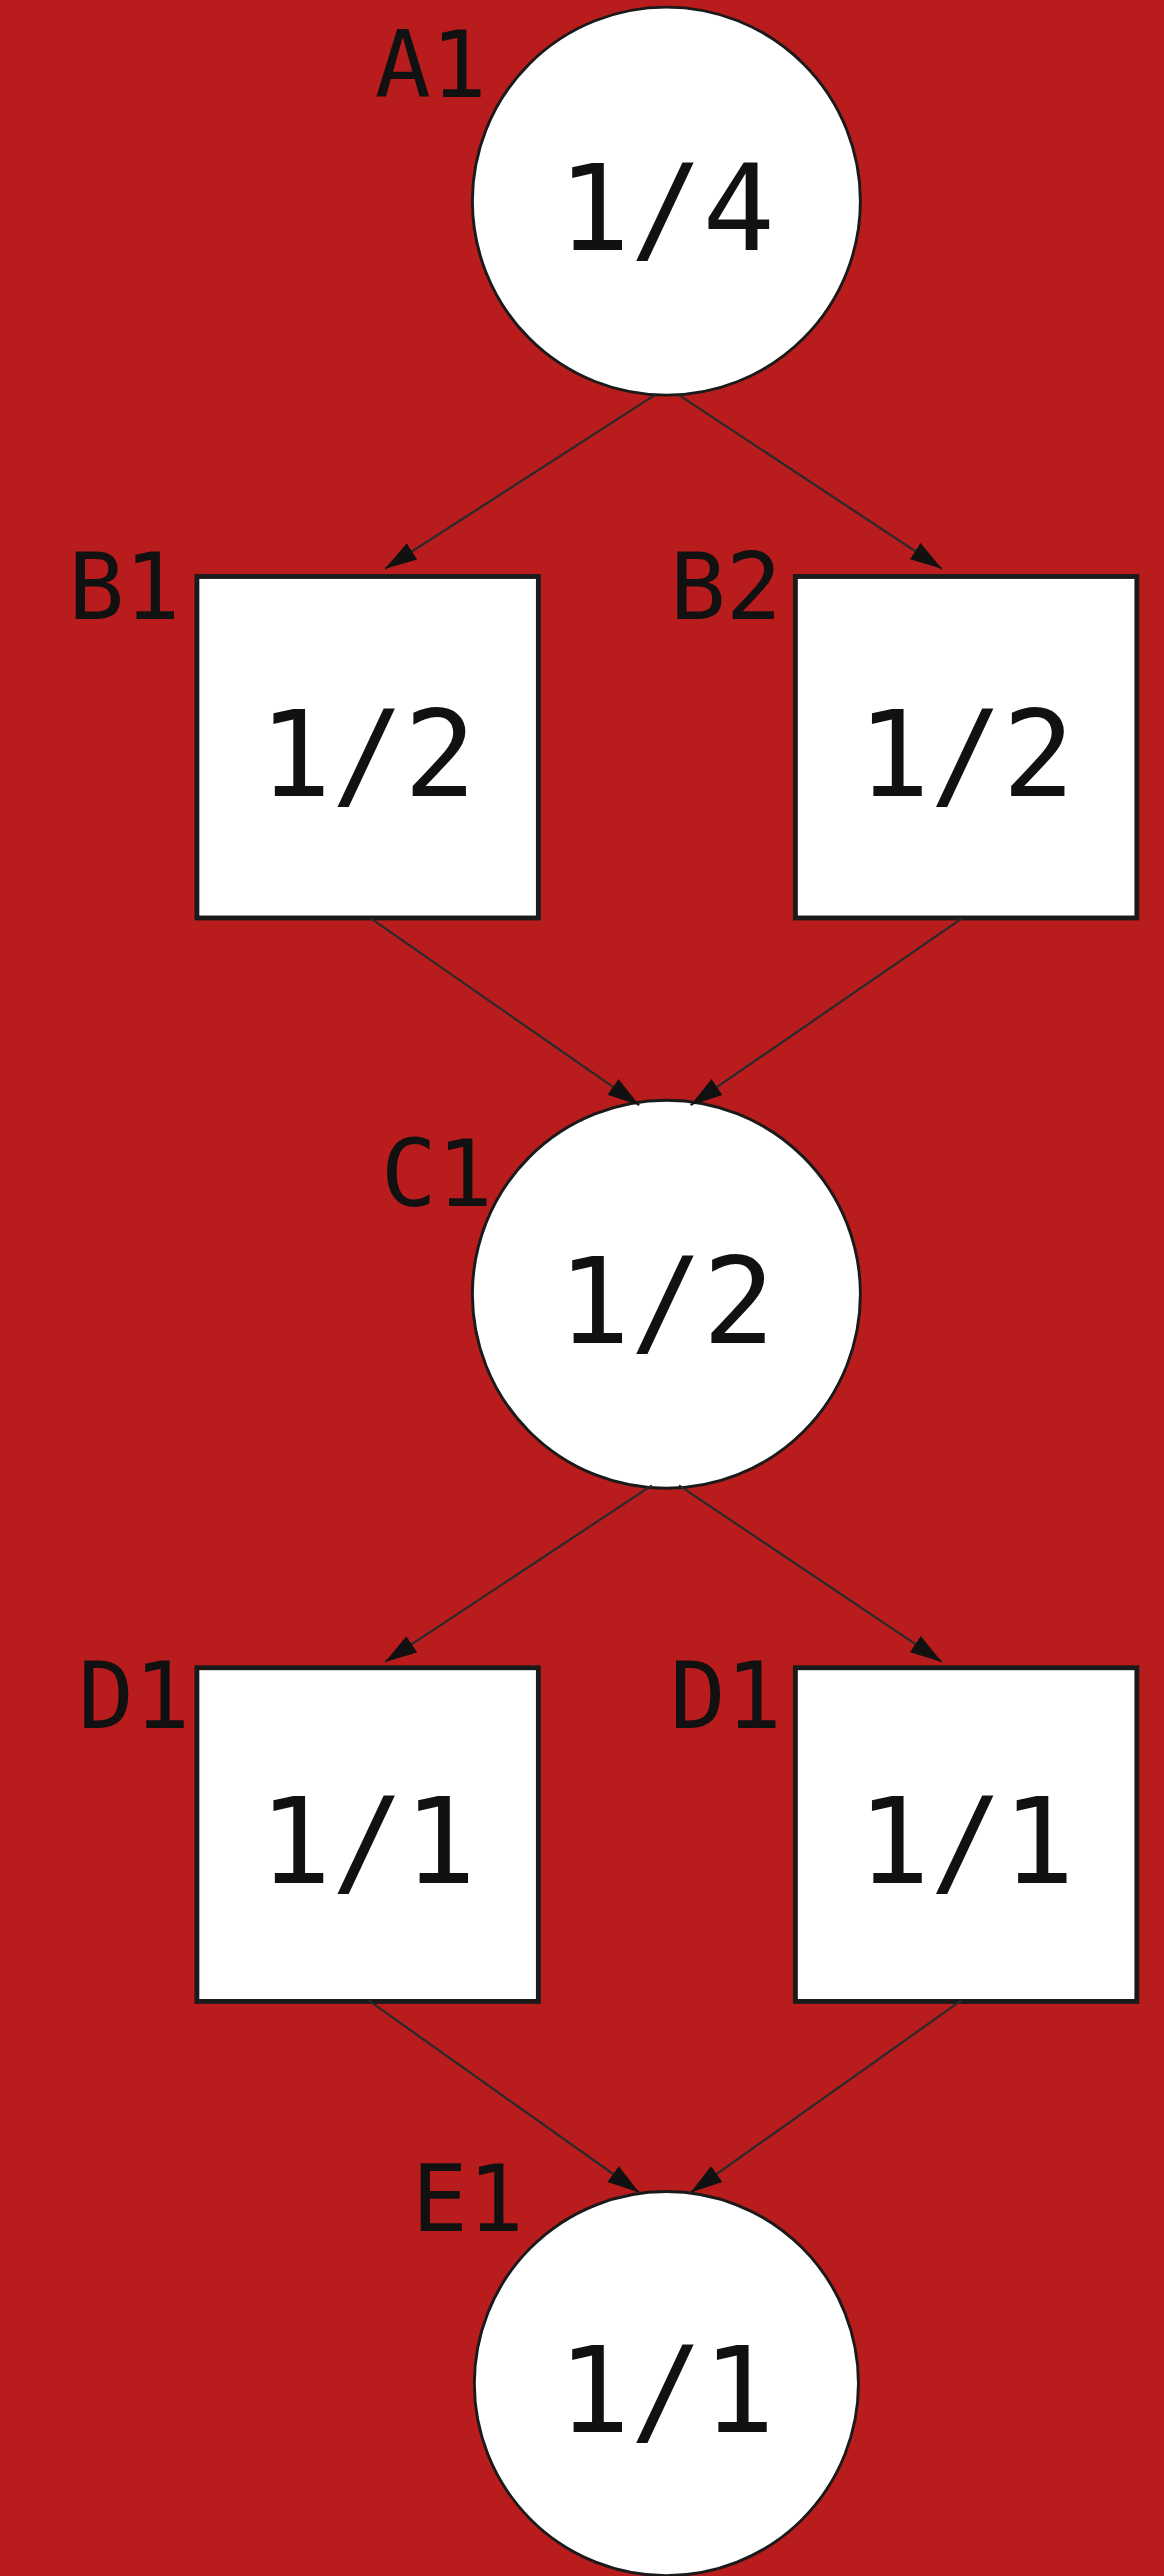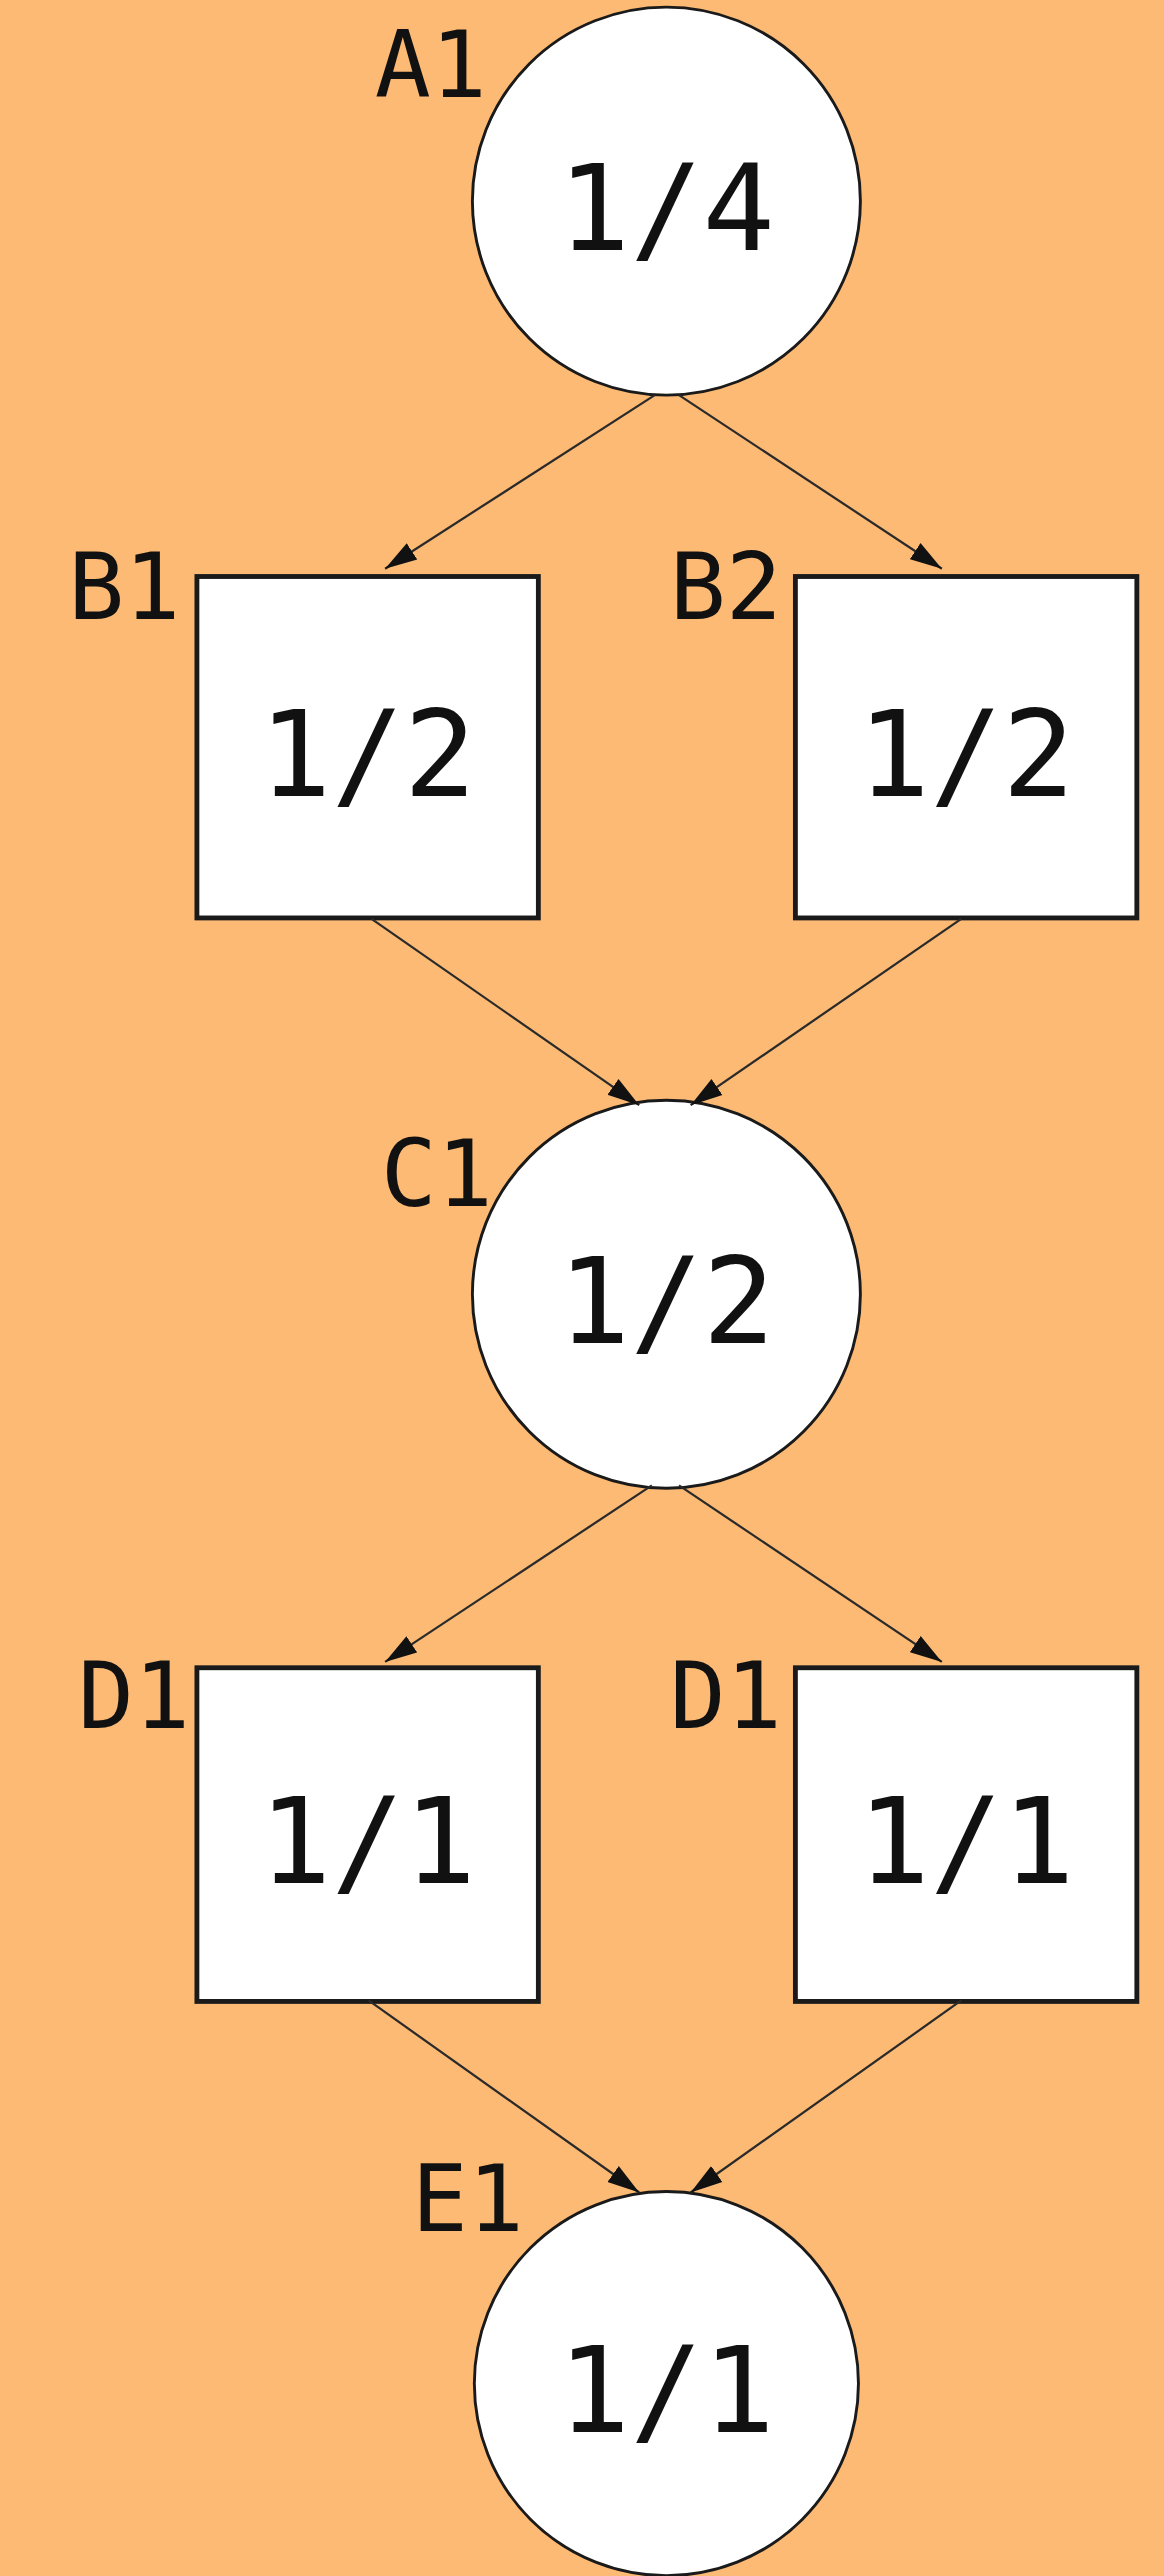--- a/index.html
+++ b/index.html
@@ -4,21 +4,21 @@
 <style>
   html, body {
     margin: 0;
     padding: 0;
     background: #ffffff;
   }
   #stage {
     position: relative;
     width: 1164px;
     height: 2576px;
-    background: #fdba74;
+    background: #b91c1c;
     overflow: hidden;
   }
   svg { display: block; }
   text {
     font-family: "DejaVu Sans Mono", "Liberation Mono", monospace;
     fill: #111111;
   }
   .node-shape {
     fill: #ffffff;
     stroke: #1a1a1a;

